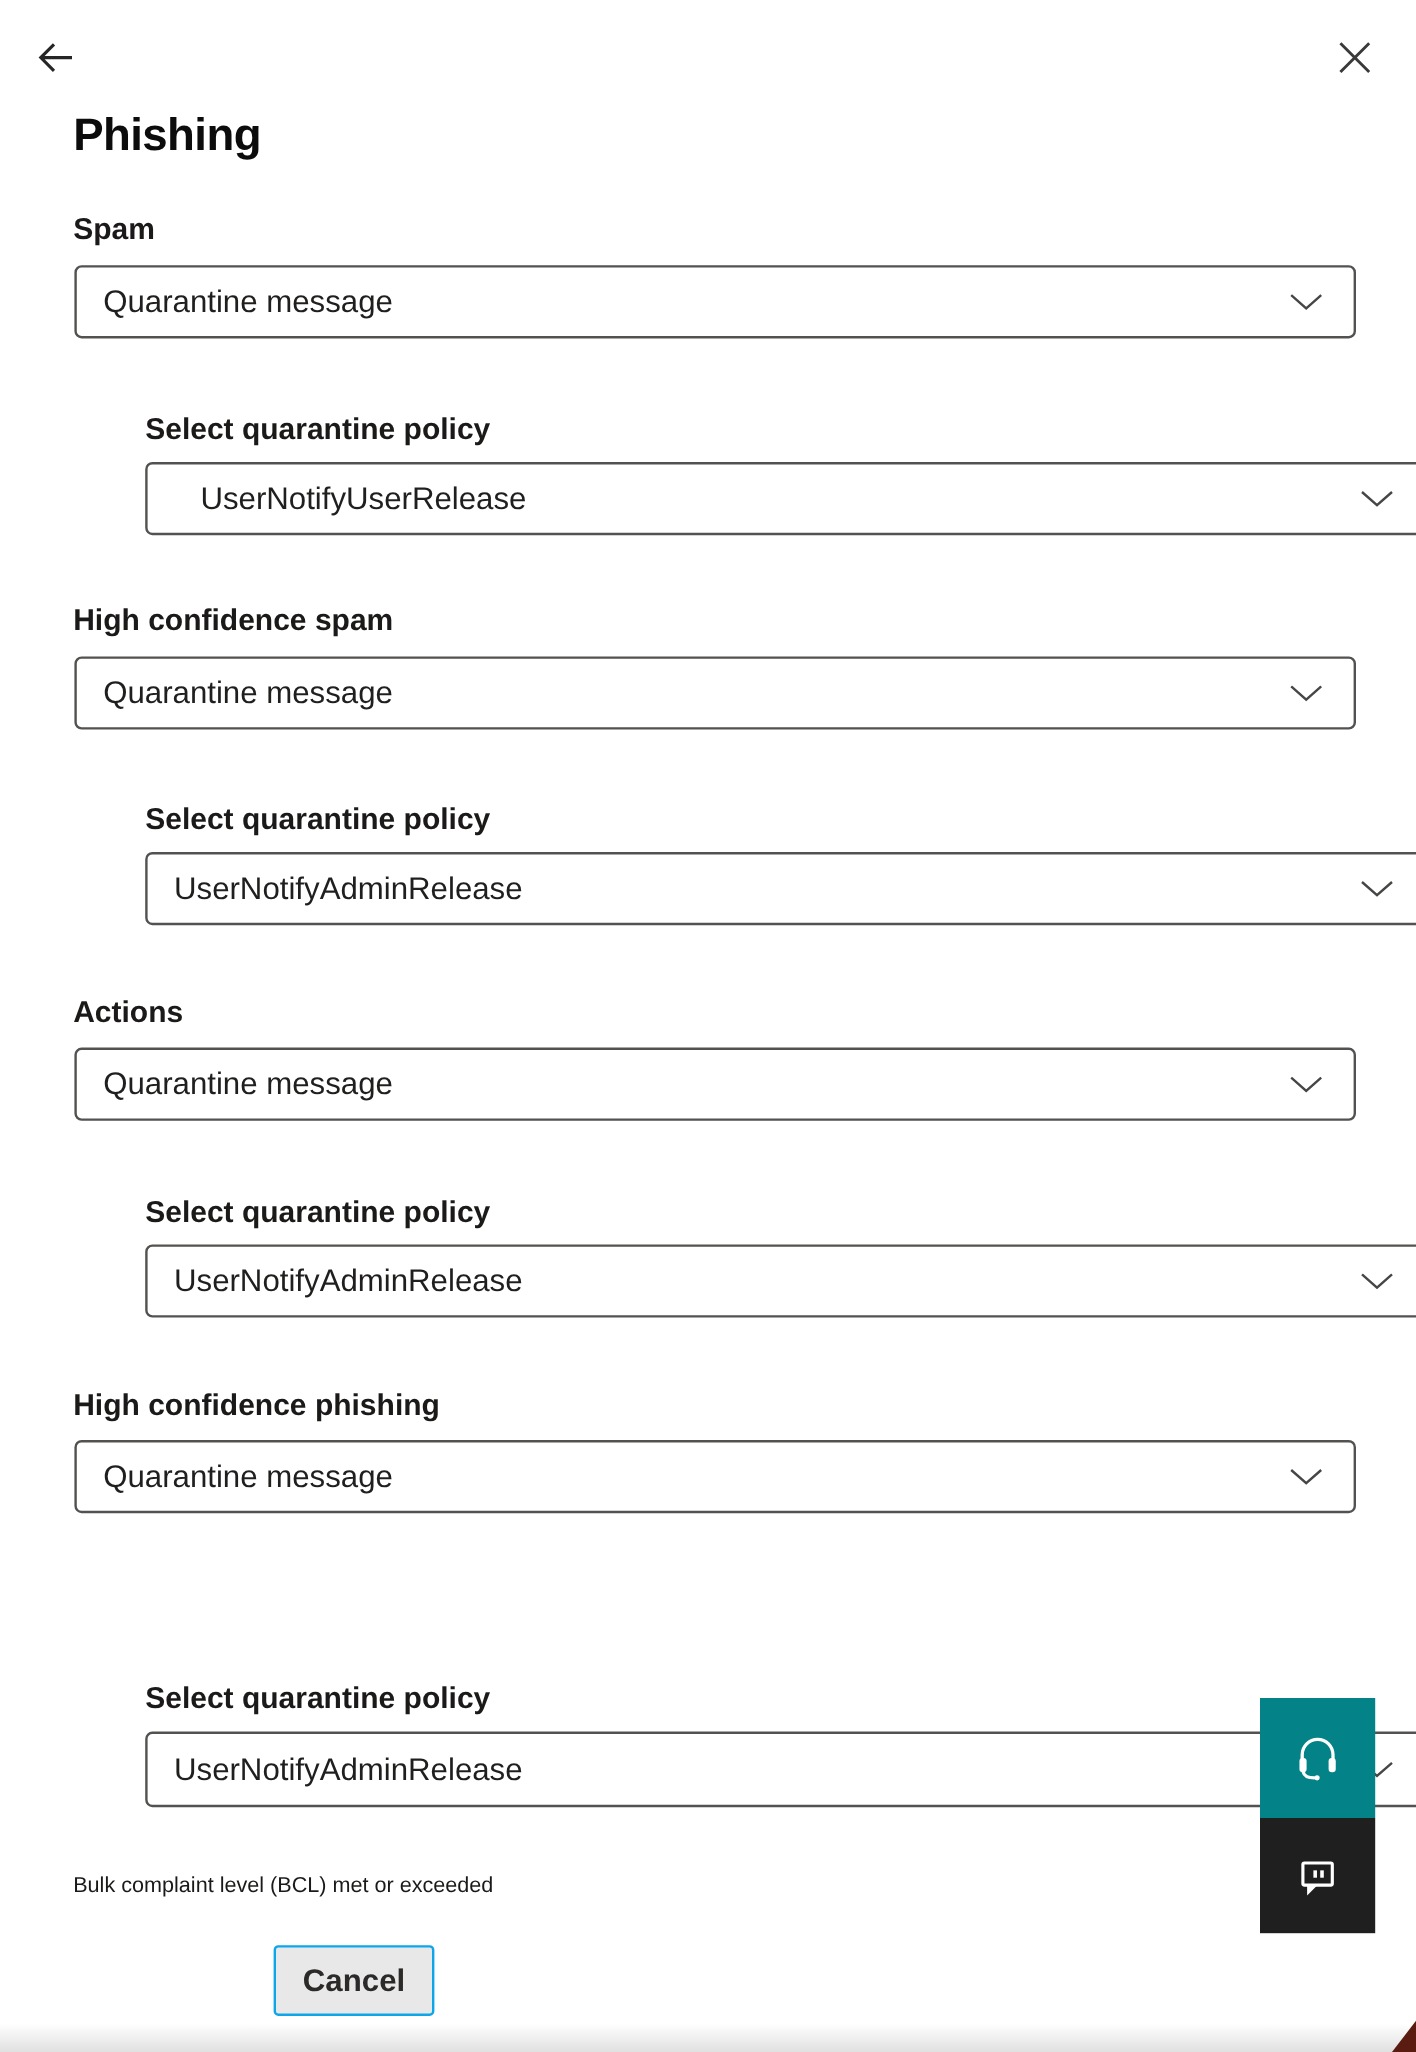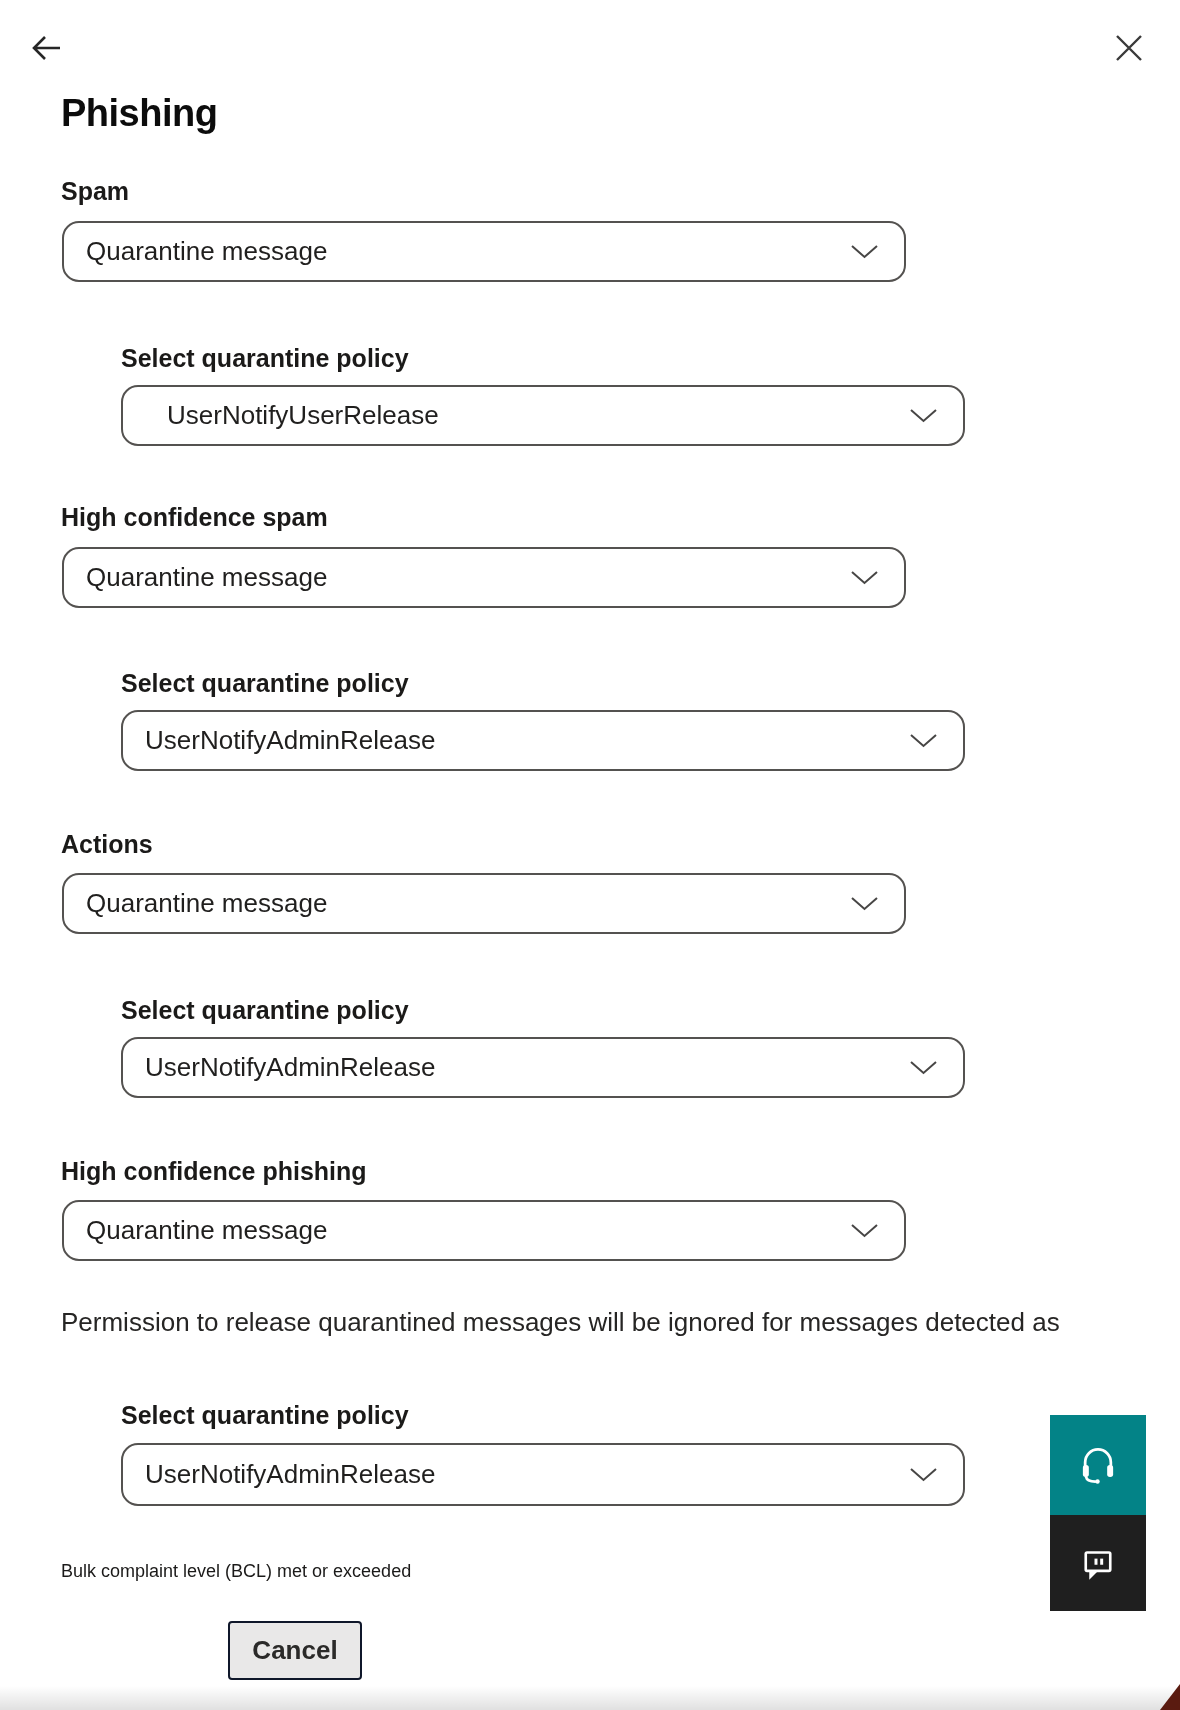--- a/index.html
+++ b/index.html
@@ -10,37 +10,37 @@
     color:#1b1a19;
   }
   
   .icon-btn{position:absolute;background:transparent;border:none;padding:0;cursor:pointer;line-height:0;}
   
   .title{position:absolute;left:61px;top:92px;font-size:38px;font-weight:700;color:#0c0c0c;letter-spacing:-0.5px;}
   
   .lbl{position:absolute;font-size:25px;font-weight:600;color:#1b1a19;white-space:nowrap;}
   
   .sel{
-    position:absolute;width:844px;height:61px;box-sizing:border-box;
-    background:#fff;border:2px solid #545250;border-radius:17px;
+    position:absolute;width:1068px;height:61px;box-sizing:border-box;
+    background:#fff;border:2px solid #545250;border-radius:6px;
     display:flex;align-items:center;padding:0 64px 0 22px;
     font-size:26px;color:#201f1e;cursor:pointer;white-space:nowrap;
   }
   .sel .chev{position:absolute;right:26px;top:50%;transform:translateY(-50%);}
   
   .note{position:absolute;left:61px;top:1305px;width:1100px;font-size:26px;line-height:35px;color:#262524;}
   .note span{display:block;}
   
   .clipped-lbl{position:absolute;left:61px;top:1561px;font-size:18px;font-weight:400;color:#1b1a19;z-index:1;white-space:nowrap;}
   
   .footer{position:absolute;left:0;top:1591px;width:1180px;height:119px;background:#ffffff;z-index:5;}
   .btn{position:absolute;box-sizing:border-box;border-radius:4px;font-family:inherit;
        font-size:26px;font-weight:600;cursor:pointer;}
   .btn-primary{left:44px;top:29px;width:161px;height:61px;background:var(--primary,#0e6cc2);color:#fff;border:none;}
-  .btn-secondary{left:228px;top:30px;width:134px;height:59px;background:#e9e8e8;color:#2b2a29;border:2px solid #0f172a;}
+  .btn-secondary{left:228px;top:30px;width:134px;height:59px;background:#e9e8e8;color:#2b2a29;border:2px solid #0ea5e9;}
   .bottom-fade{position:absolute;left:0;bottom:0;width:1180px;height:24px;z-index:6;
        background:linear-gradient(to bottom, rgba(0,0,0,0) 0%, rgba(0,0,0,0.12) 100%);}
   
   .side-btn{position:absolute;left:1050px;width:96px;border:none;cursor:pointer;z-index:10;
        display:flex;align-items:center;justify-content:center;padding:0;}
   .help-btn{top:1415px;height:100px;background:var(--help-teal,#038387);}
   .feedback-btn{top:1515px;height:96px;background:var(--feedback-dark,#1f1f1f);}
   
   .corner-artifact{position:absolute;right:0;bottom:0;width:0;height:0;z-index:20;
        border-bottom:26px solid #5a1b10;border-left:20px solid transparent;}
@@ -111,21 +111,20 @@
 
 <div class="lbl" style="left:61px;top:1157px;">High confidence phishing</div>
 <div class="sel" style="left:62px;top:1200px;">
   <span>Quarantine message</span>
   <svg class="chev" width="27" height="14" viewBox="0 0 27 14">
     <path d="M1 1 L13.5 12 L26 1" fill="none" stroke="#474645" stroke-width="2"></path>
   </svg>
 </div>
 
 <div class="note">
-  <span>Permission to release quarantined messages will be ignored for messages detected as</span>
 </div>
 
 <div class="lbl" style="left:121px;top:1401px;">Select quarantine policy</div>
 <div class="sel" style="left:121px;top:1443px;height:63px;">
   <span>UserNotifyAdminRelease</span>
   <svg class="chev" width="27" height="14" viewBox="0 0 27 14">
     <path d="M1 1 L13.5 12 L26 1" fill="none" stroke="#474645" stroke-width="2"></path>
   </svg>
 </div>
 

